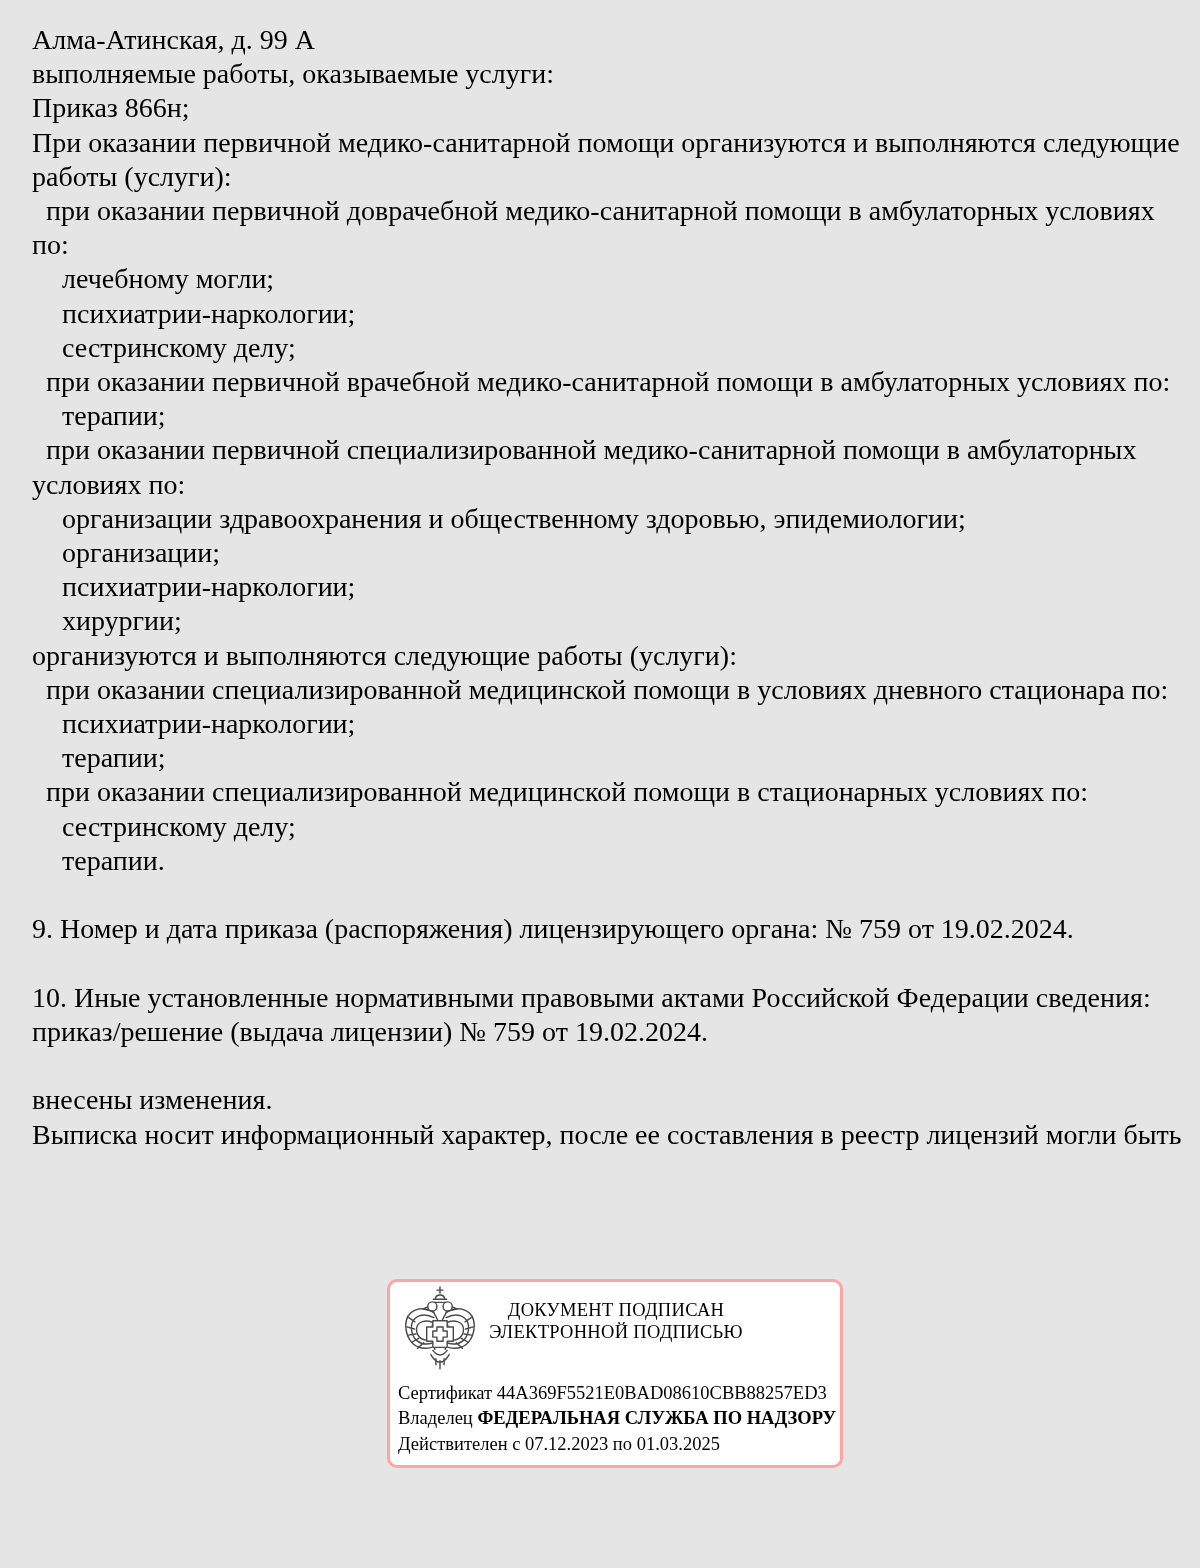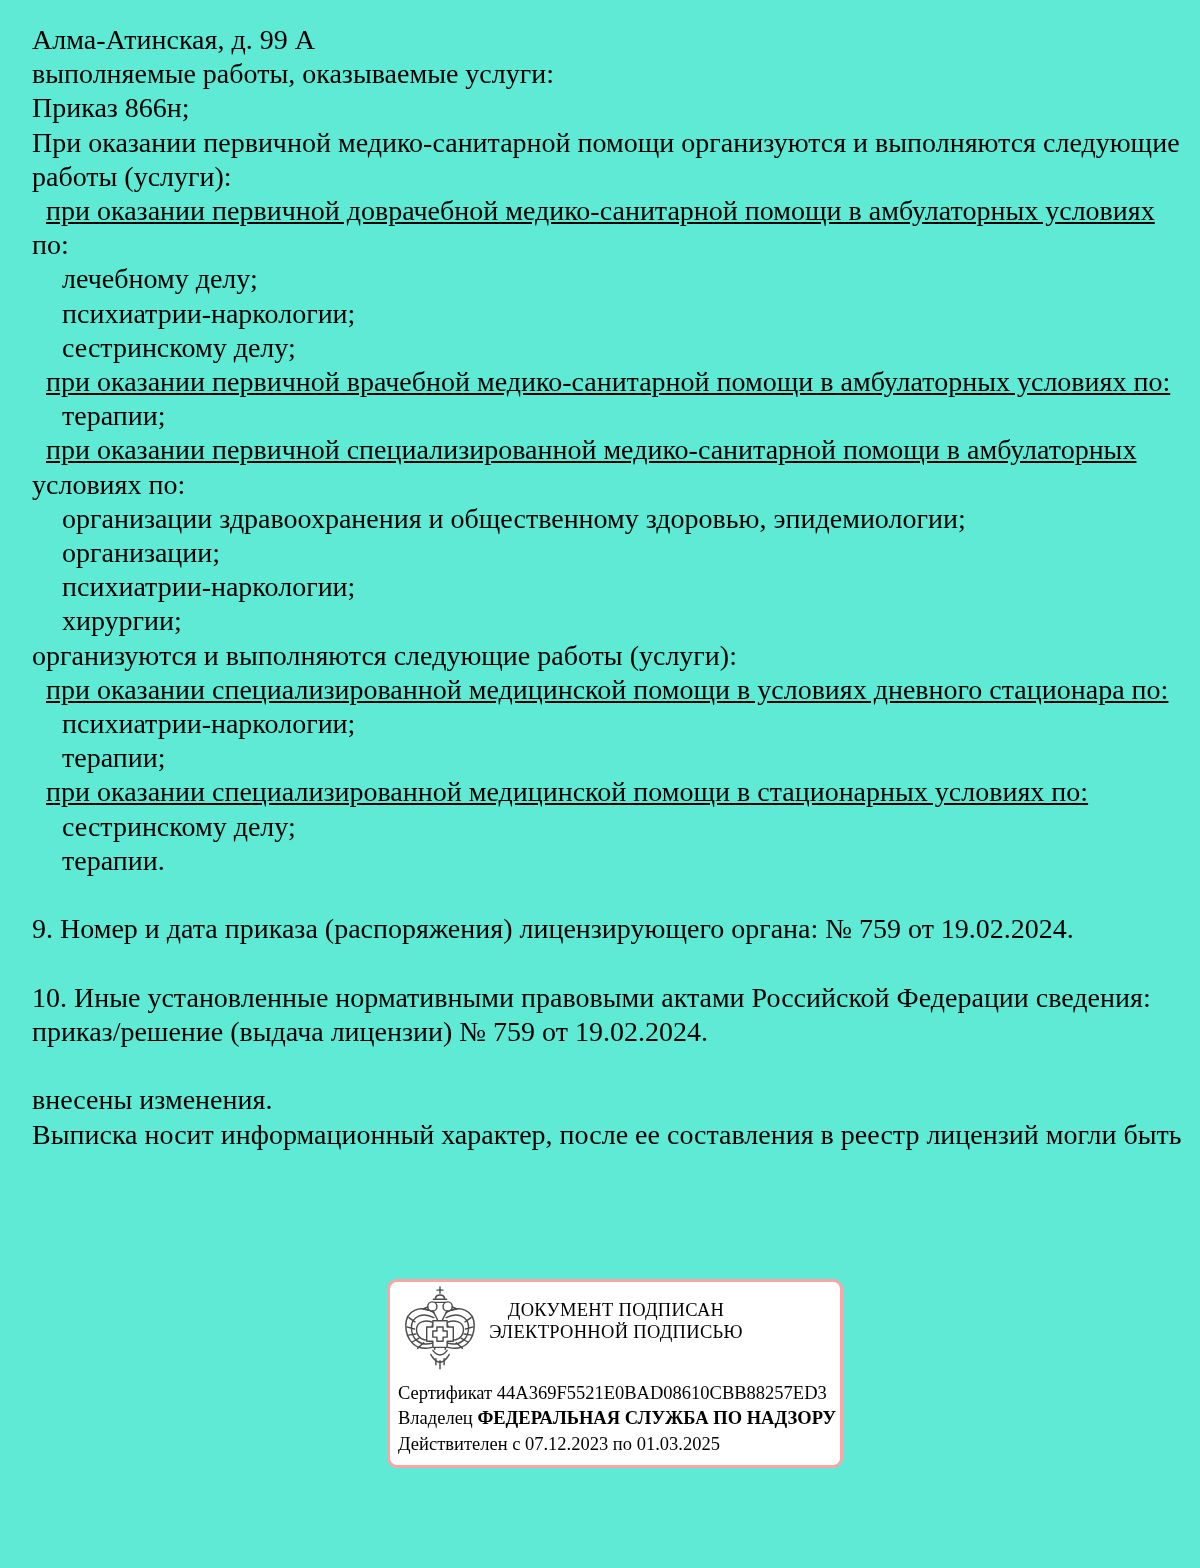--- a/index.html
+++ b/index.html
@@ -12,30 +12,30 @@
     height: 1568px;
     overflow: hidden;
     font-family: "Liberation Serif", "DejaVu Serif", serif;
     color: #000000;
   }
   .page {
     box-sizing: border-box;
     width: 1200px;
     height: 1568px;
     padding: 23px 10px 0 32px;
-    background: #5eead4;
+    background: #e5e5e5;
   }
   .doc-line {
     font-size: 28px;
     line-height: 34.2px;
     white-space: pre;
     color: #000000;
   }
   .ind0 { padding-left: 0; }
-  .ind1 { padding-left: 14px; text-decoration: underline; }
+  .ind1 { padding-left: 14px; }
   .ind2 { padding-left: 30px; }
 
   
   .stamp {
     position: relative;
     box-sizing: border-box;
     margin-top: 127px;
     margin-left: 355px;
     width: 456px;
     height: 189px;
@@ -82,21 +82,21 @@
 <div class="page">
 
   <div>
       <div class="doc-line ind0">Алма-Атинская, д. 99 А</div>
       <div class="doc-line ind0">выполняемые работы, оказываемые услуги:</div>
       <div class="doc-line ind0">Приказ 866н;</div>
       <div class="doc-line ind0">При оказании первичной медико-санитарной помощи организуются и выполняются следующие</div>
       <div class="doc-line ind0">работы (услуги):</div>
       <div class="doc-line ind1">при оказании первичной доврачебной медико-санитарной помощи в амбулаторных условиях</div>
       <div class="doc-line ind0">по:</div>
-      <div class="doc-line ind2">лечебному делу;</div>
+      <div class="doc-line ind2">лечебному могли;</div>
       <div class="doc-line ind2">психиатрии-наркологии;</div>
       <div class="doc-line ind2">сестринскому делу;</div>
       <div class="doc-line ind1">при оказании первичной врачебной медико-санитарной помощи в амбулаторных условиях по:</div>
       <div class="doc-line ind2">терапии;</div>
       <div class="doc-line ind1">при оказании первичной специализированной медико-санитарной помощи в амбулаторных</div>
       <div class="doc-line ind0">условиях по:</div>
       <div class="doc-line ind2">организации здравоохранения и общественному здоровью, эпидемиологии;</div>
       <div class="doc-line ind2">организации;</div>
       <div class="doc-line ind2">психиатрии-наркологии;</div>
       <div class="doc-line ind2">хирургии;</div>

